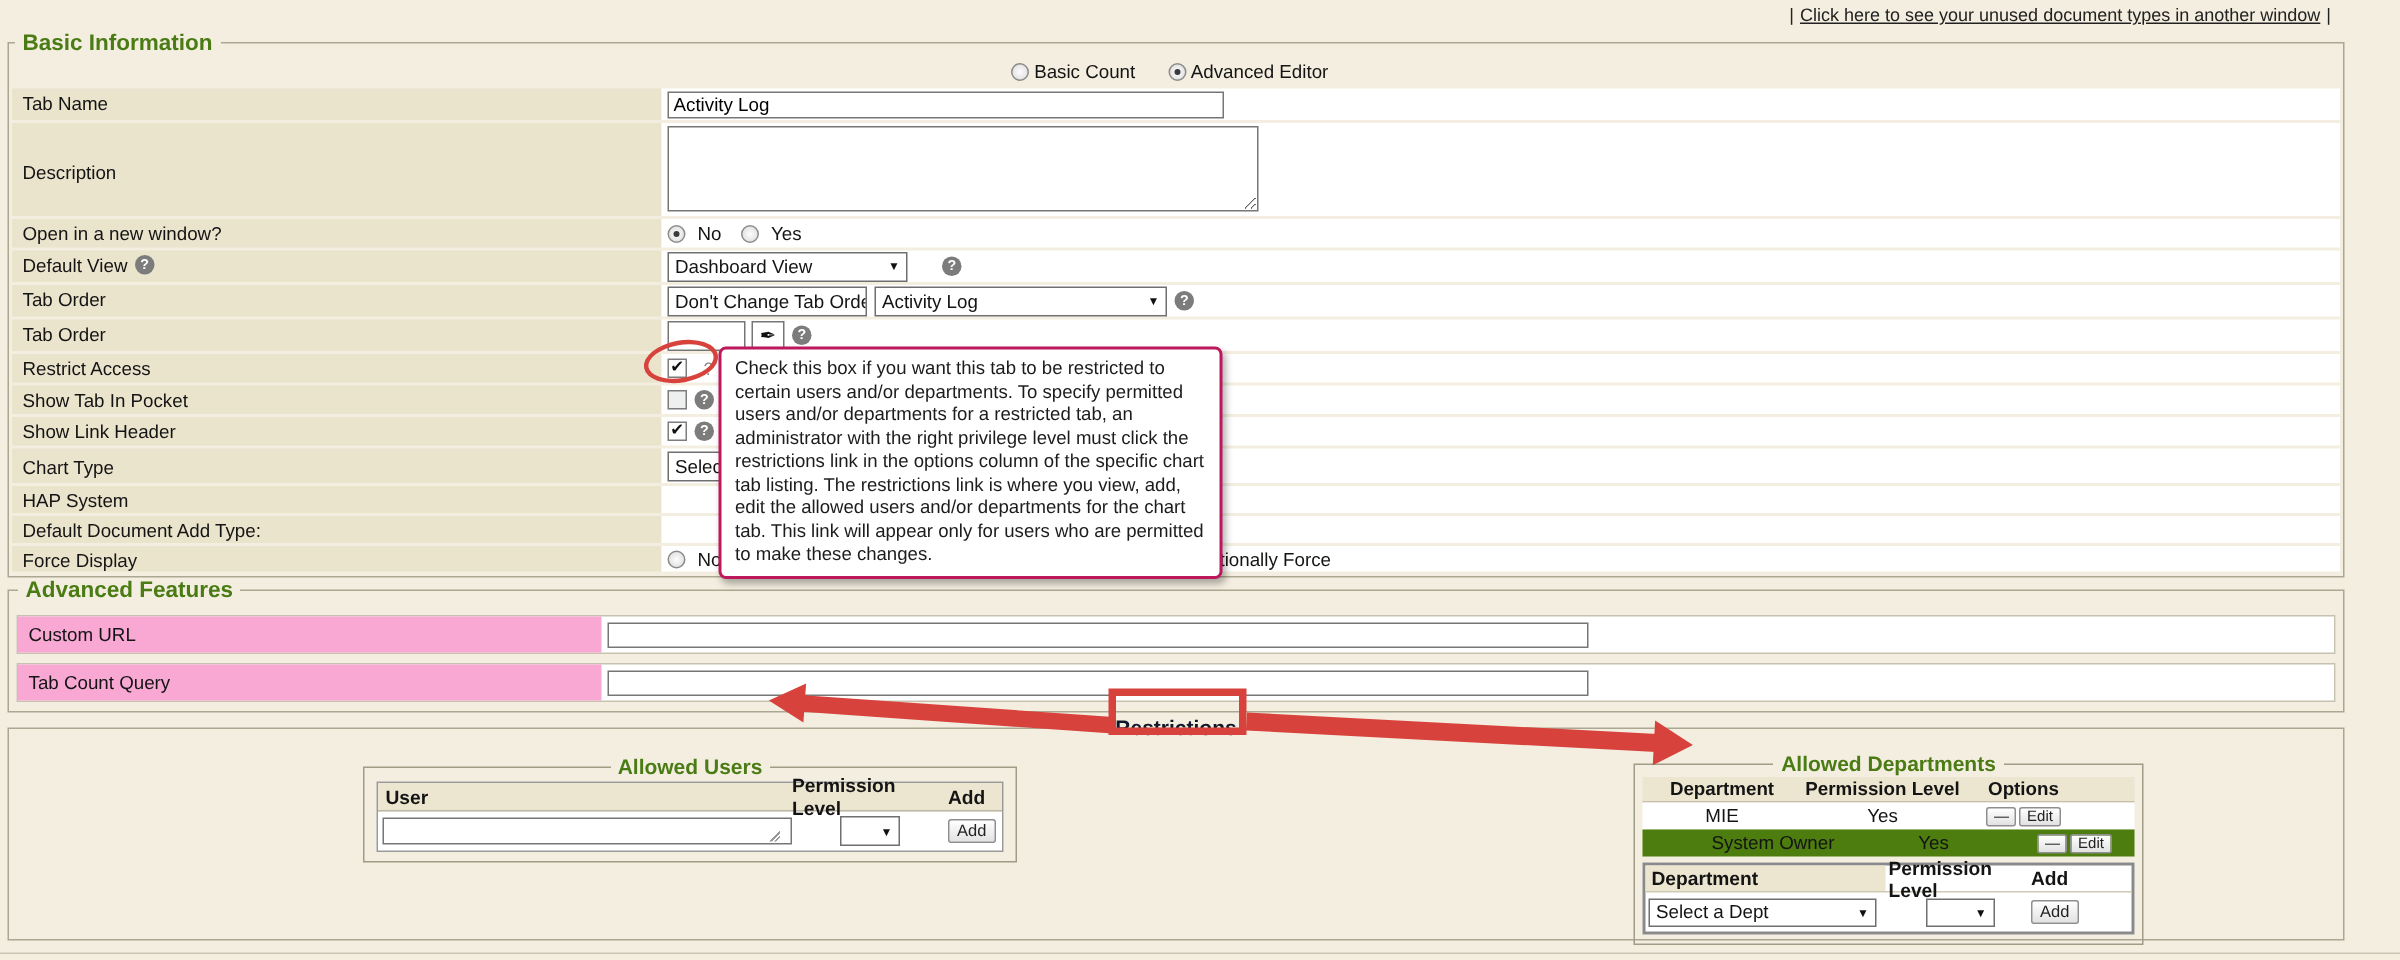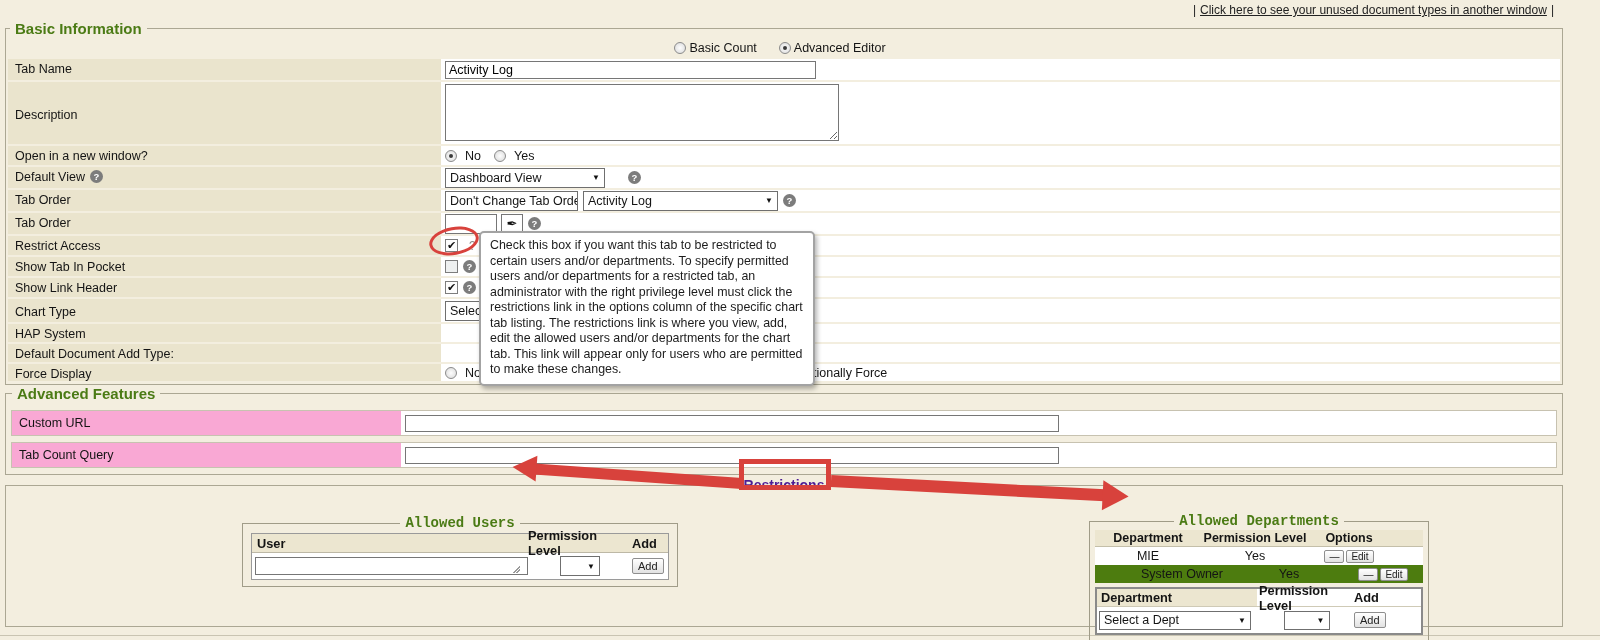--- a/index.html
+++ b/index.html
@@ -39,39 +39,39 @@
   .qmark { color:#8a8a8a; font-size:12px; }
   .dropperbtn { width:22px; height:20px; border:1px solid #767676; background:#fff; display:inline-flex; align-items:center; justify-content:center; padding:0; margin-left:-1px; }
   .dropperbtn::after { content:"✒"; font-size:13px; color:#111; }
   .btn { border:1px solid #8e8e8e; background:linear-gradient(#ffffff,#e2e2e2); border-radius:2px; font:11px "Liberation Sans",sans-serif; color:#222; display:inline-flex; align-items:center; justify-content:center; padding:0 5px; }
   
   .arow { display:flex; border:1px solid #c7c2b0; height:26px; background:#fff; margin:0 1px 6px 1px; }
   .arow .lbl { width:389px; flex:0 0 389px; background:#f9a8d4; padding:5px 0 0 7px; }
   .arow .val { flex:1; display:flex; align-items:center; padding-left:4px; }
   
   .tooltip { position:absolute; left:479px; top:231px; width:336px; min-height:122px; background:#fff;
-    border:2px solid #a3a3a3; border-radius:5px; box-shadow:2px 3px 5px rgba(0,0,0,.3);
+    border:2px solid #be185d; border-radius:5px; box-shadow:2px 3px 5px rgba(0,0,0,.3);
     padding:5px 8px 6px 9px; font-size:12.4px; line-height:1.25; color:#1c1c1c; z-index:40; }
   
   .red-ellipse { position:absolute; left:429px; top:227px; width:50px; height:28px; border:3px solid #d8423c; border-radius:50%; transform:rotate(-10deg); z-index:60; }
   .red-box { position:absolute; left:739px; top:459px; width:92px; height:31px; border:5px solid #d8423c; z-index:60; }
   .arrow { position:absolute; z-index:55; }
   .arrow .shaft { position:absolute; background:#d8423c; }
   .arrow .head { position:absolute; width:0; height:0; }
   .arrow-left { left:512px; top:468px; width:230px; height:30px; transform:rotate(4deg); transform-origin:right center; }
   .arrow-left .shaft { left:18px; right:0; top:10px; height:11px; }
   .arrow-left .head { left:0; top:2px; border-right:24px solid #d8423c; border-top:13px solid transparent; border-bottom:13px solid transparent; }
   .arrow-right { left:831px; top:464px; width:298px; height:34px; transform:rotate(3deg); transform-origin:left center; }
   .arrow-right .shaft { left:0; right:24px; top:11px; height:12px; }
   .arrow-right .head { right:0; top:2px; border-left:26px solid #d8423c; border-top:15px solid transparent; border-bottom:15px solid transparent; }
   
   fieldset.restrict { margin-top:2px; height:150px; position:relative; }
-  fieldset.restrict > legend { margin:16px auto; font-size:14px; color:#4c1d95; font-weight:bold; }
+  fieldset.restrict > legend { margin:4px auto; font-size:14px; color:#0f172a; font-weight:bold; }
   fieldset.inner { border:1px solid #a09c88; background:transparent; position:absolute; margin:0; padding:0 0 6px 0; }
-  fieldset.inner legend { font-size:14px; margin:0 auto; color:#4b7b15;font-family:Liberation Mono, monospace; }
+  fieldset.inner legend { font-size:14px; margin:0 auto; color:#4b7b15; }
   .au { left:236px; top:6px; width:434px; }
   .ad { left:1083px; top:4px; width:340px; }
   
   .au-table { margin:2px 8px 0 8px; border:1px solid #9a9a9a; background:#fff; }
   .au-head { display:flex; background:#ece6d0; border-bottom:1px solid #bdb8a6; font-weight:bold; font-size:12.8px; height:19px; align-items:center; }
   .au-head .c-user { flex:1; padding-left:5px; }
   .au-head .c-perm { width:104px; flex:0 0 104px; }
   .au-head .c-add { width:36px; flex:0 0 36px; }
   .au-row { display:flex; align-items:center; height:26px; }
   .au-row .c-user { flex:1; padding-left:3px; position:relative; }

